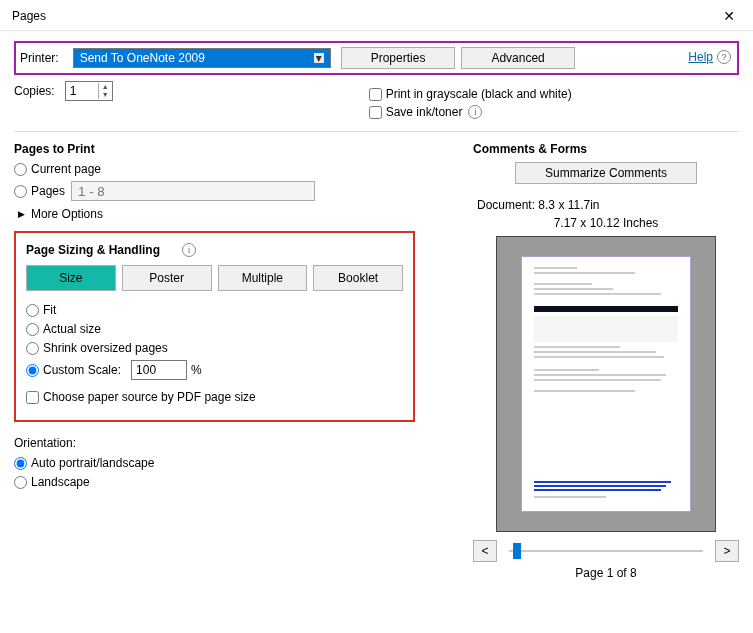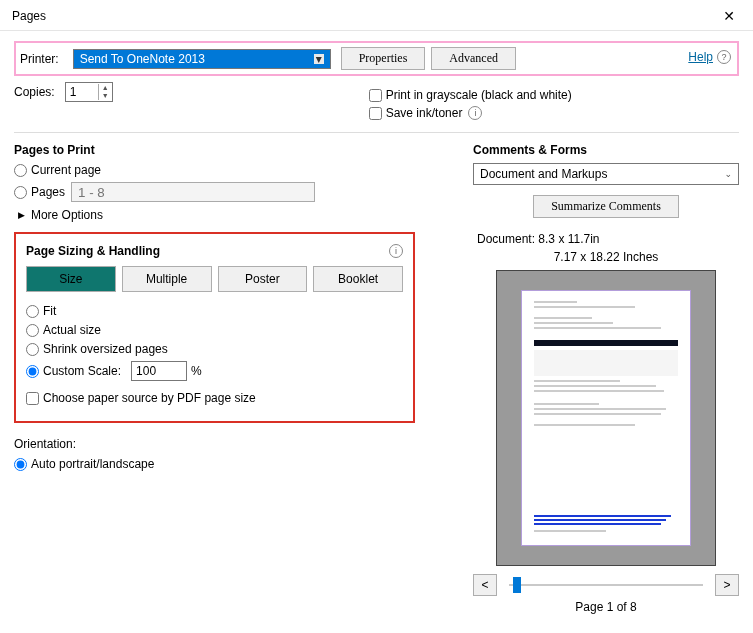--- a/index.html
+++ b/index.html
@@ -3,24 +3,24 @@
 <meta charset="utf-8">
 <style>
 * { box-sizing: border-box; margin: 0; padding: 0; }
 body { font-family: "Segoe UI", Tahoma, sans-serif; font-size: 12px; color: #000; background: #fff; width: 753px; height: 633px; overflow: hidden; }
 .titlebar { display: flex; justify-content: space-between; align-items: center; padding: 6px 10px 4px 12px; border-bottom: 1px solid #e5e5e5; }
 .titlebar .title { font-size: 12px; }
 .titlebar .close { font-size: 14px; cursor: pointer; padding: 2px 8px; }
 .content { padding: 10px 14px; }
 .row { display: flex; align-items: center; margin-bottom: 8px; }
 .label { margin-right: 8px; }
-.printer-row { border: 2px solid #f9a8d4; padding: 4px 4px; margin-bottom: 6px; display: flex; align-items: center; }
+.printer-row { border: 2px solid #a21caf; padding: 4px 4px; margin-bottom: 6px; display: flex; align-items: center; }
 .printer-select { flex: 0 0 258px; height: 20px; background: #0078d7; color: #fff; display: flex; justify-content: space-between; align-items: center; padding: 0 6px; margin-left: 6px; margin-right: 10px; border: 1px solid #777; cursor: pointer; }
 .printer-select .chev { width: 10px; height: 10px; display: flex; align-items: center; justify-content: center; background: #e9e9e9; color: #333; }
-.btn { background: #f0f0f0; border: 1px solid #adadad; padding: 3px 17px; font-size: 12px; cursor: pointer; font-family: Liberation Serif, serif; }
+.btn { background: #f0f0f0; border: 1px solid #adadad; padding: 3px 29px; font-size: 12px; cursor: pointer; }
 .btn + .btn { margin-left: 6px; }
 .copies-row { display: flex; align-items: center; }
 .spinner { display: flex; align-items: center; border: 1px solid #777; height: 20px; width: 48px; background: #fff; }
 .spinner input { border: none; width: 32px; height: 18px; padding: 0 4px; font-size: 12px; outline: none; }
 .spinner .arrows { display: flex; flex-direction: column; border-left: 1px solid #aaa; width: 14px; }
 .spinner .arrows span { font-size: 7px; line-height: 8px; text-align: center; color: #555; cursor: pointer; }
 .checkbox-row { display: flex; align-items: center; margin-bottom: 4px; }
 .checkbox-row input { margin-right: 4px; }
 .top-opts { margin-left: 256px; margin-top: 6px; }
 .help { color: #0369a1; text-decoration: underline; cursor: pointer; }
@@ -32,21 +32,21 @@
 .right-col { flex: 0 0 266px; margin-left: 40px; }
 .section-title { font-weight: bold; margin-bottom: 6px; }
 .radio-row { display: flex; align-items: center; margin-bottom: 5px; }
 .radio-row input { margin-right: 4px; }
 .pages-input { width: 244px; height: 20px; border: 1px solid #aaa; background: #f4f4f4; color: #888; padding: 0 6px; margin-left: 6px; }
 .more-opts { display: flex; align-items: center; margin: 6px 0 10px 4px; cursor: pointer; }
 .more-opts .tri { font-size: 9px; margin-right: 6px; }
 .sizing-box { border: 2px solid #d93025; padding: 10px 10px 12px; margin-bottom: 14px; }
 .tab-row { display: flex; gap: 6px; margin: 8px 0 12px; }
 .tab { flex: 1; text-align: center; padding: 5px 0; background: #f0f0f0; border: 1px solid #adadad; cursor: pointer; font-size: 12px; }
-.tab.active { background: #0f766e; }
+.tab.active { background: #14b8a6; }
 .scale-input { width: 56px; height: 20px; border: 1px solid #777; padding: 0 4px; margin: 0 6px 0 10px; font-size: 12px; }
 .dropdown { display: flex; justify-content: space-between; align-items: center; border: 1px solid #777; height: 22px; padding: 0 6px; background: #fff; cursor: pointer; margin-bottom: 10px; }
 .dropdown .chev { font-size: 9px; color: #555; }
 .summarize { text-align: center; margin-bottom: 14px; }
 .preview-box { border: 1px solid #444; width: 220px; height: 296px; background: #9a9a9a; margin: 6px auto 8px; display: flex; align-items: center; justify-content: center; position: relative; }
 .preview-page { width: 170px; height: 256px; background: #fff; border: 1px solid #b39ddb; display: flex; flex-direction: column; padding: 10px 12px; font-size: 4px; color: #333; }
 .preview-page .pline { background: #ccc; height: 2px; margin-bottom: 3px; }
 .preview-page .dark { background: #0b1020; height: 6px; margin: 8px 0 4px; }
 .preview-page .bluetxt { color: #1a3bd6; height: 2px; background: #1a3bd6; margin-bottom: 2px; }
 .pager { display: flex; align-items: center; justify-content: space-between; margin: 8px 0 4px; }
@@ -70,21 +70,21 @@
 <div class="content">
 
   <div class="help-block">
     <span class="help">Help</span>
     <span class="info-icon">?</span>
   </div>
 
   <div class="printer-row">
     <span class="label">Printer:</span>
     <div class="printer-select">
-      <span>Send To OneNote 2013</span>
+      <span>Send To OneNote 2009</span>
       <span class="chev">▾</span>
     </div>
     <button class="btn">Properties</button>
     <button class="btn">Advanced</button>
   </div>
 
   <div class="row" style="align-items:flex-start;">
     <div class="copies-row">
       <span class="label" style="margin-right:10px;">Copies:</span>
       <div class="spinner">
@@ -121,28 +121,28 @@
         <input type="radio" name="ptp" style="">
         <span>Pages</span>
         <input class="pages-input" type="text" disabled="" placeholder="1 - 8" style="">
       </label>
       <div class="more-opts">
         <span class="tri">▶</span>
         <span>More Options</span>
       </div>
 
       <div class="sizing-box">
-        <div style="display:flex;align-items:center;gap:22px;justify-content:space-between;">
+        <div style="display:flex;align-items:center;gap:22px;">
           <span class="section-title" style="margin-bottom:0;">Page Sizing &amp; Handling</span>
           <span class="info-icon">i</span>
         </div>
         <div class="tab-row">
           <div class="tab active">Size</div>
+          <div class="tab">Poster</div>
           <div class="tab">Multiple</div>
-          <div class="tab">Poster</div>
           <div class="tab">Booklet</div>
         </div>
         <label class="radio-row">
           <input type="radio" name="siz" style="">
           <span>Fit</span>
         </label>
         <label class="radio-row">
           <input type="radio" name="siz" style="">
           <span>Actual size</span>
         </label>
@@ -160,33 +160,33 @@
           <input type="checkbox" style="">
           <span>Choose paper source by PDF page size</span>
         </label>
       </div>
 
       <div style="margin-bottom:6px;">Orientation:</div>
       <label class="radio-row">
         <input type="radio" name="ori" checked="" style="">
         <span>Auto portrait/landscape</span>
       </label>
+      <label class="radio-row">
+        <input type="radio" name="ori" style="">
+        <span>Landscape</span>
+      </label>
     </div>
 
     <div class="right-col">
       <div class="section-title">Comments &amp; Forms</div>
-      <div class="dropdown">
-        <span>Document and Markups</span>
-        <span class="chev">⌄</span>
-      </div>
       <div class="summarize">
         <button class="btn">Summarize Comments</button>
       </div>
       <div class="doc-dims right-indent">Document: 8.3 x 11.7in</div>
-      <div class="inches">7.17 x 18.22 Inches</div>
+      <div class="inches">7.17 x 10.12 Inches</div>
       <div class="preview-box">
         <div class="preview-page">
           <div class="pline" style="width:30%;"></div>
           <div class="pline" style="width:70%;"></div>
           <div style="height:6px;"></div>
           <div class="pline" style="width:40%;"></div>
           <div class="pline" style="width:55%;"></div>
           <div class="pline" style="width:88%;"></div>
           <div class="dark"></div>
           <div style="height:26px;background:#f5f5f5;margin-bottom:4px;"></div>

